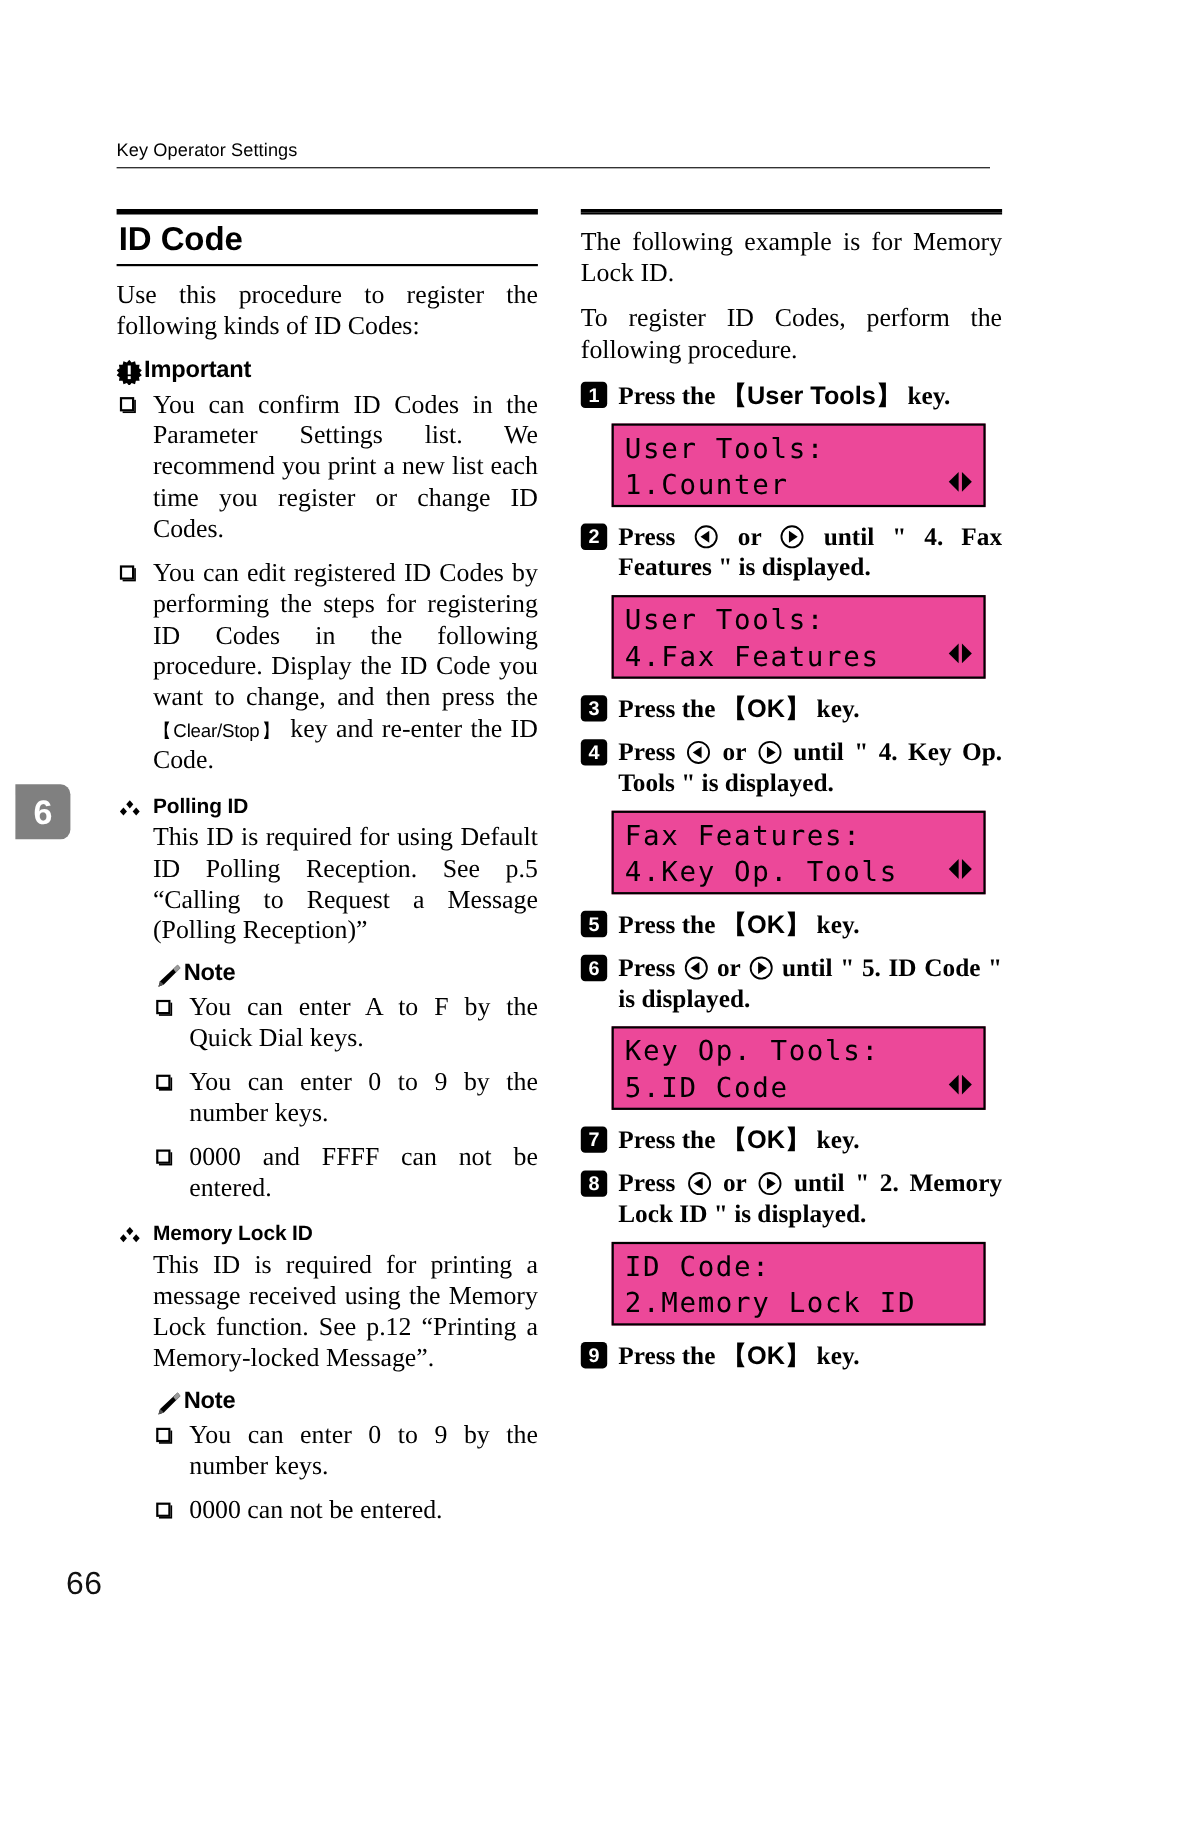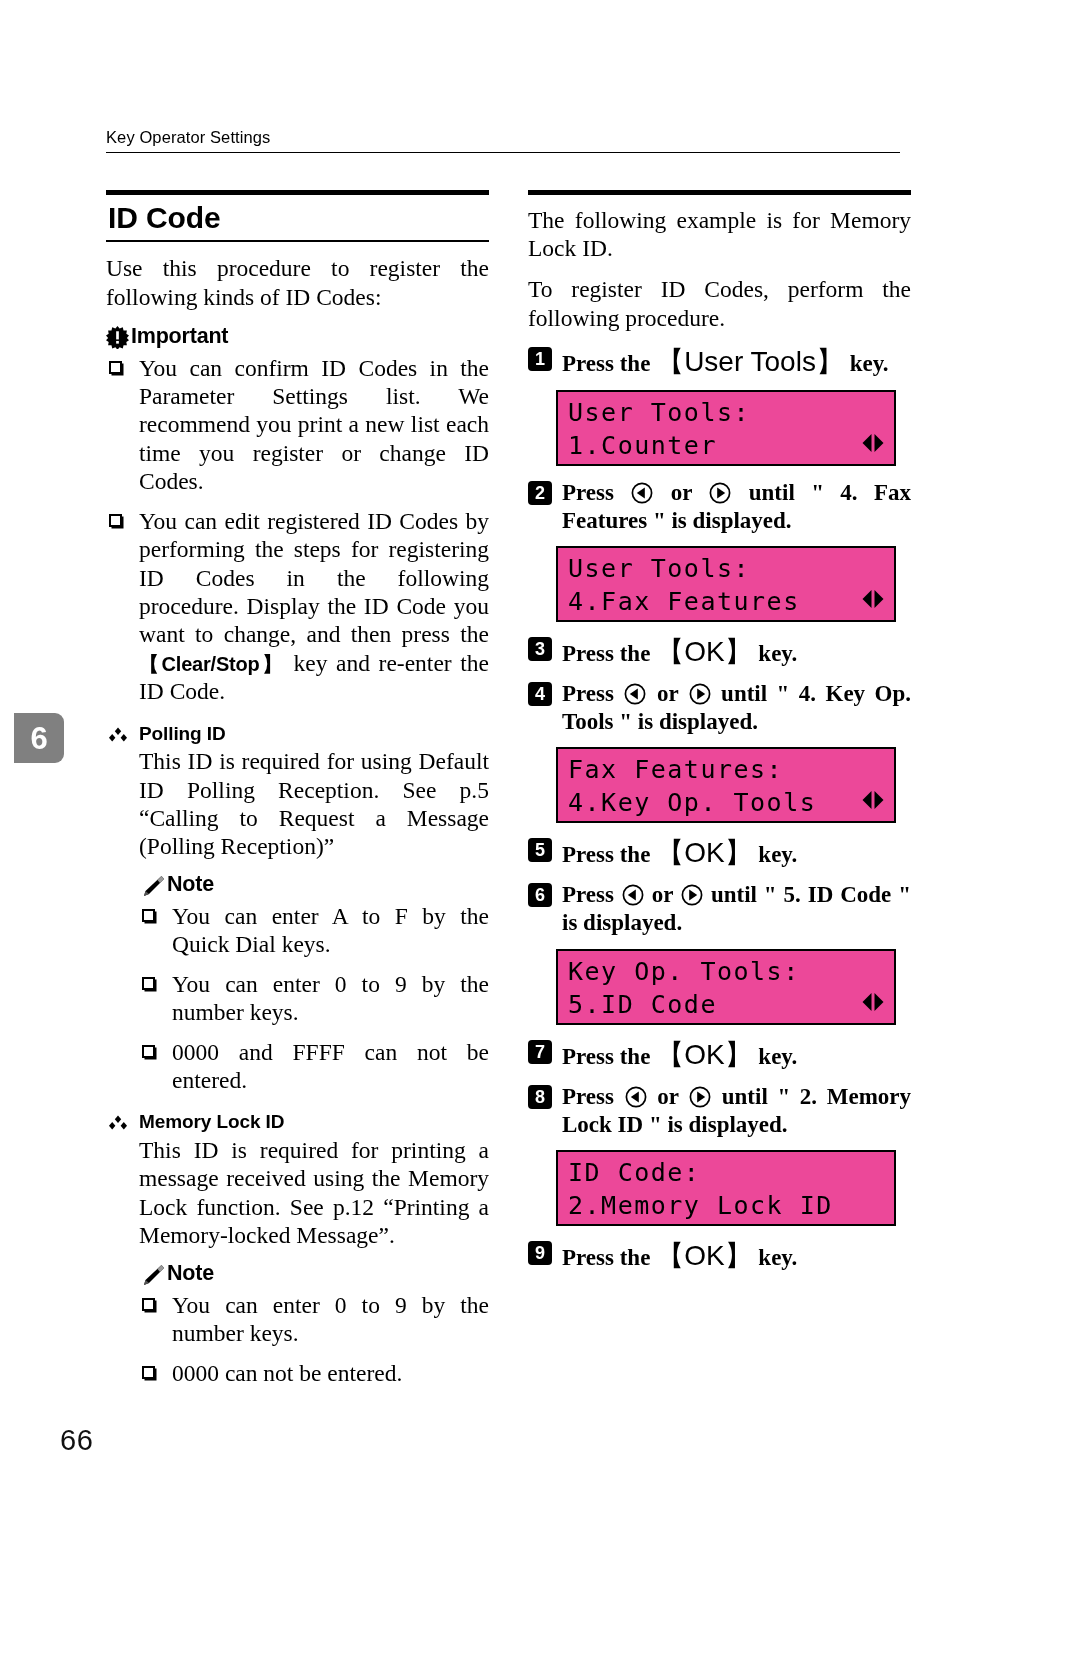--- a/index.html
+++ b/index.html
@@ -108,21 +108,21 @@
     line-height: 1.20;
     margin: 0 0 13px 0;
     text-align: justify;
     text-justify: inter-word;
     hyphens: none;
   }
 
   
   .label-row {
     display: flex;
-    align-items: flex-start;
+    align-items: flex-end;
     gap: 2px;
     margin: 2px 0 4px 0;
   }
   .label-row .lbl {
     font-family: "Liberation Sans", sans-serif;
     font-weight: bold;
     font-size: 21.5px;
     line-height: 1.2;
     letter-spacing: -.2px;
   }
@@ -186,28 +186,28 @@
     font-size: 23.5px;
     line-height: 1.20;
     text-align: justify;
   }
   .sub-indent { padding-left: 33px; }
   .sub-indent ul.sq > li { padding-left: 33px; }
 
   
   .key {
     font-family: "Liberation Sans", sans-serif;
-    font-weight: bold;
-    font-size: 20px;
+    font-weight: normal;
+    font-size: 17px;
     letter-spacing: -.2px;
   }
   .bracket {
     font-family: "Liberation Sans", sans-serif;
-    font-weight: normal;
-    font-size: 28px;
+    font-weight: bold;
+    font-size: 23px;
   }
 
   
   .step {
     position: relative;
     padding-left: 34px;
     margin: 0 0 11px 0;
     font-family: "Liberation Serif", serif;
     font-weight: bold;
     font-size: 23px;

